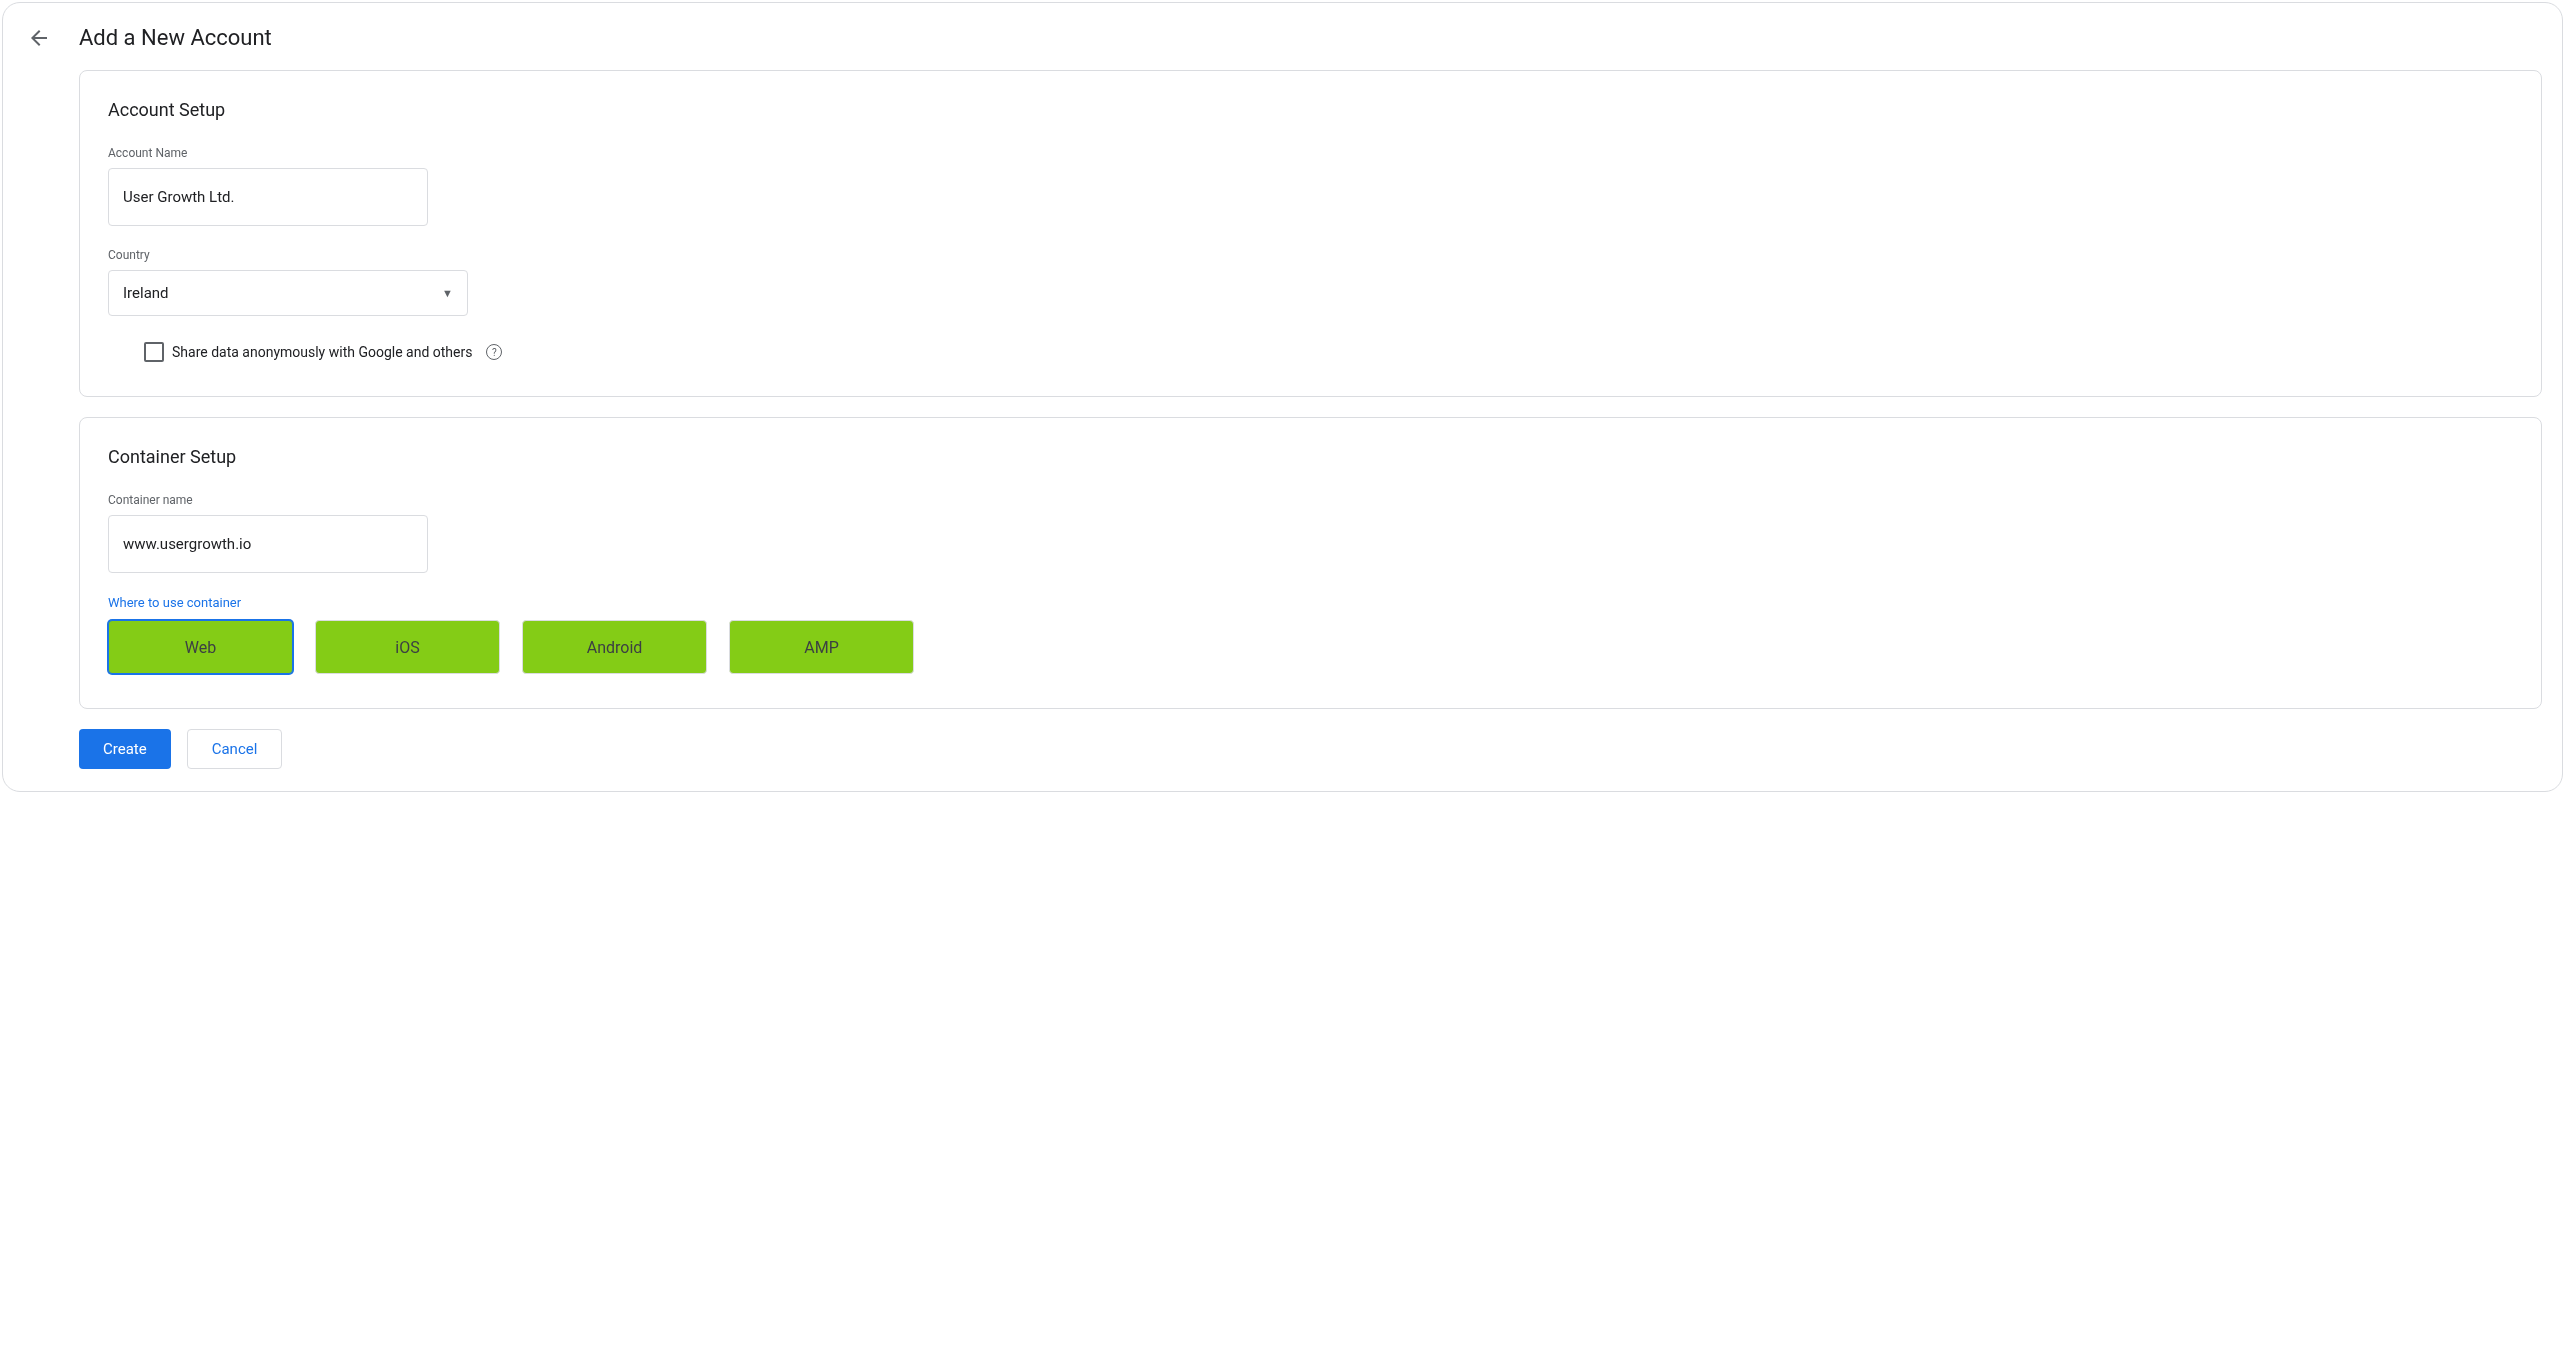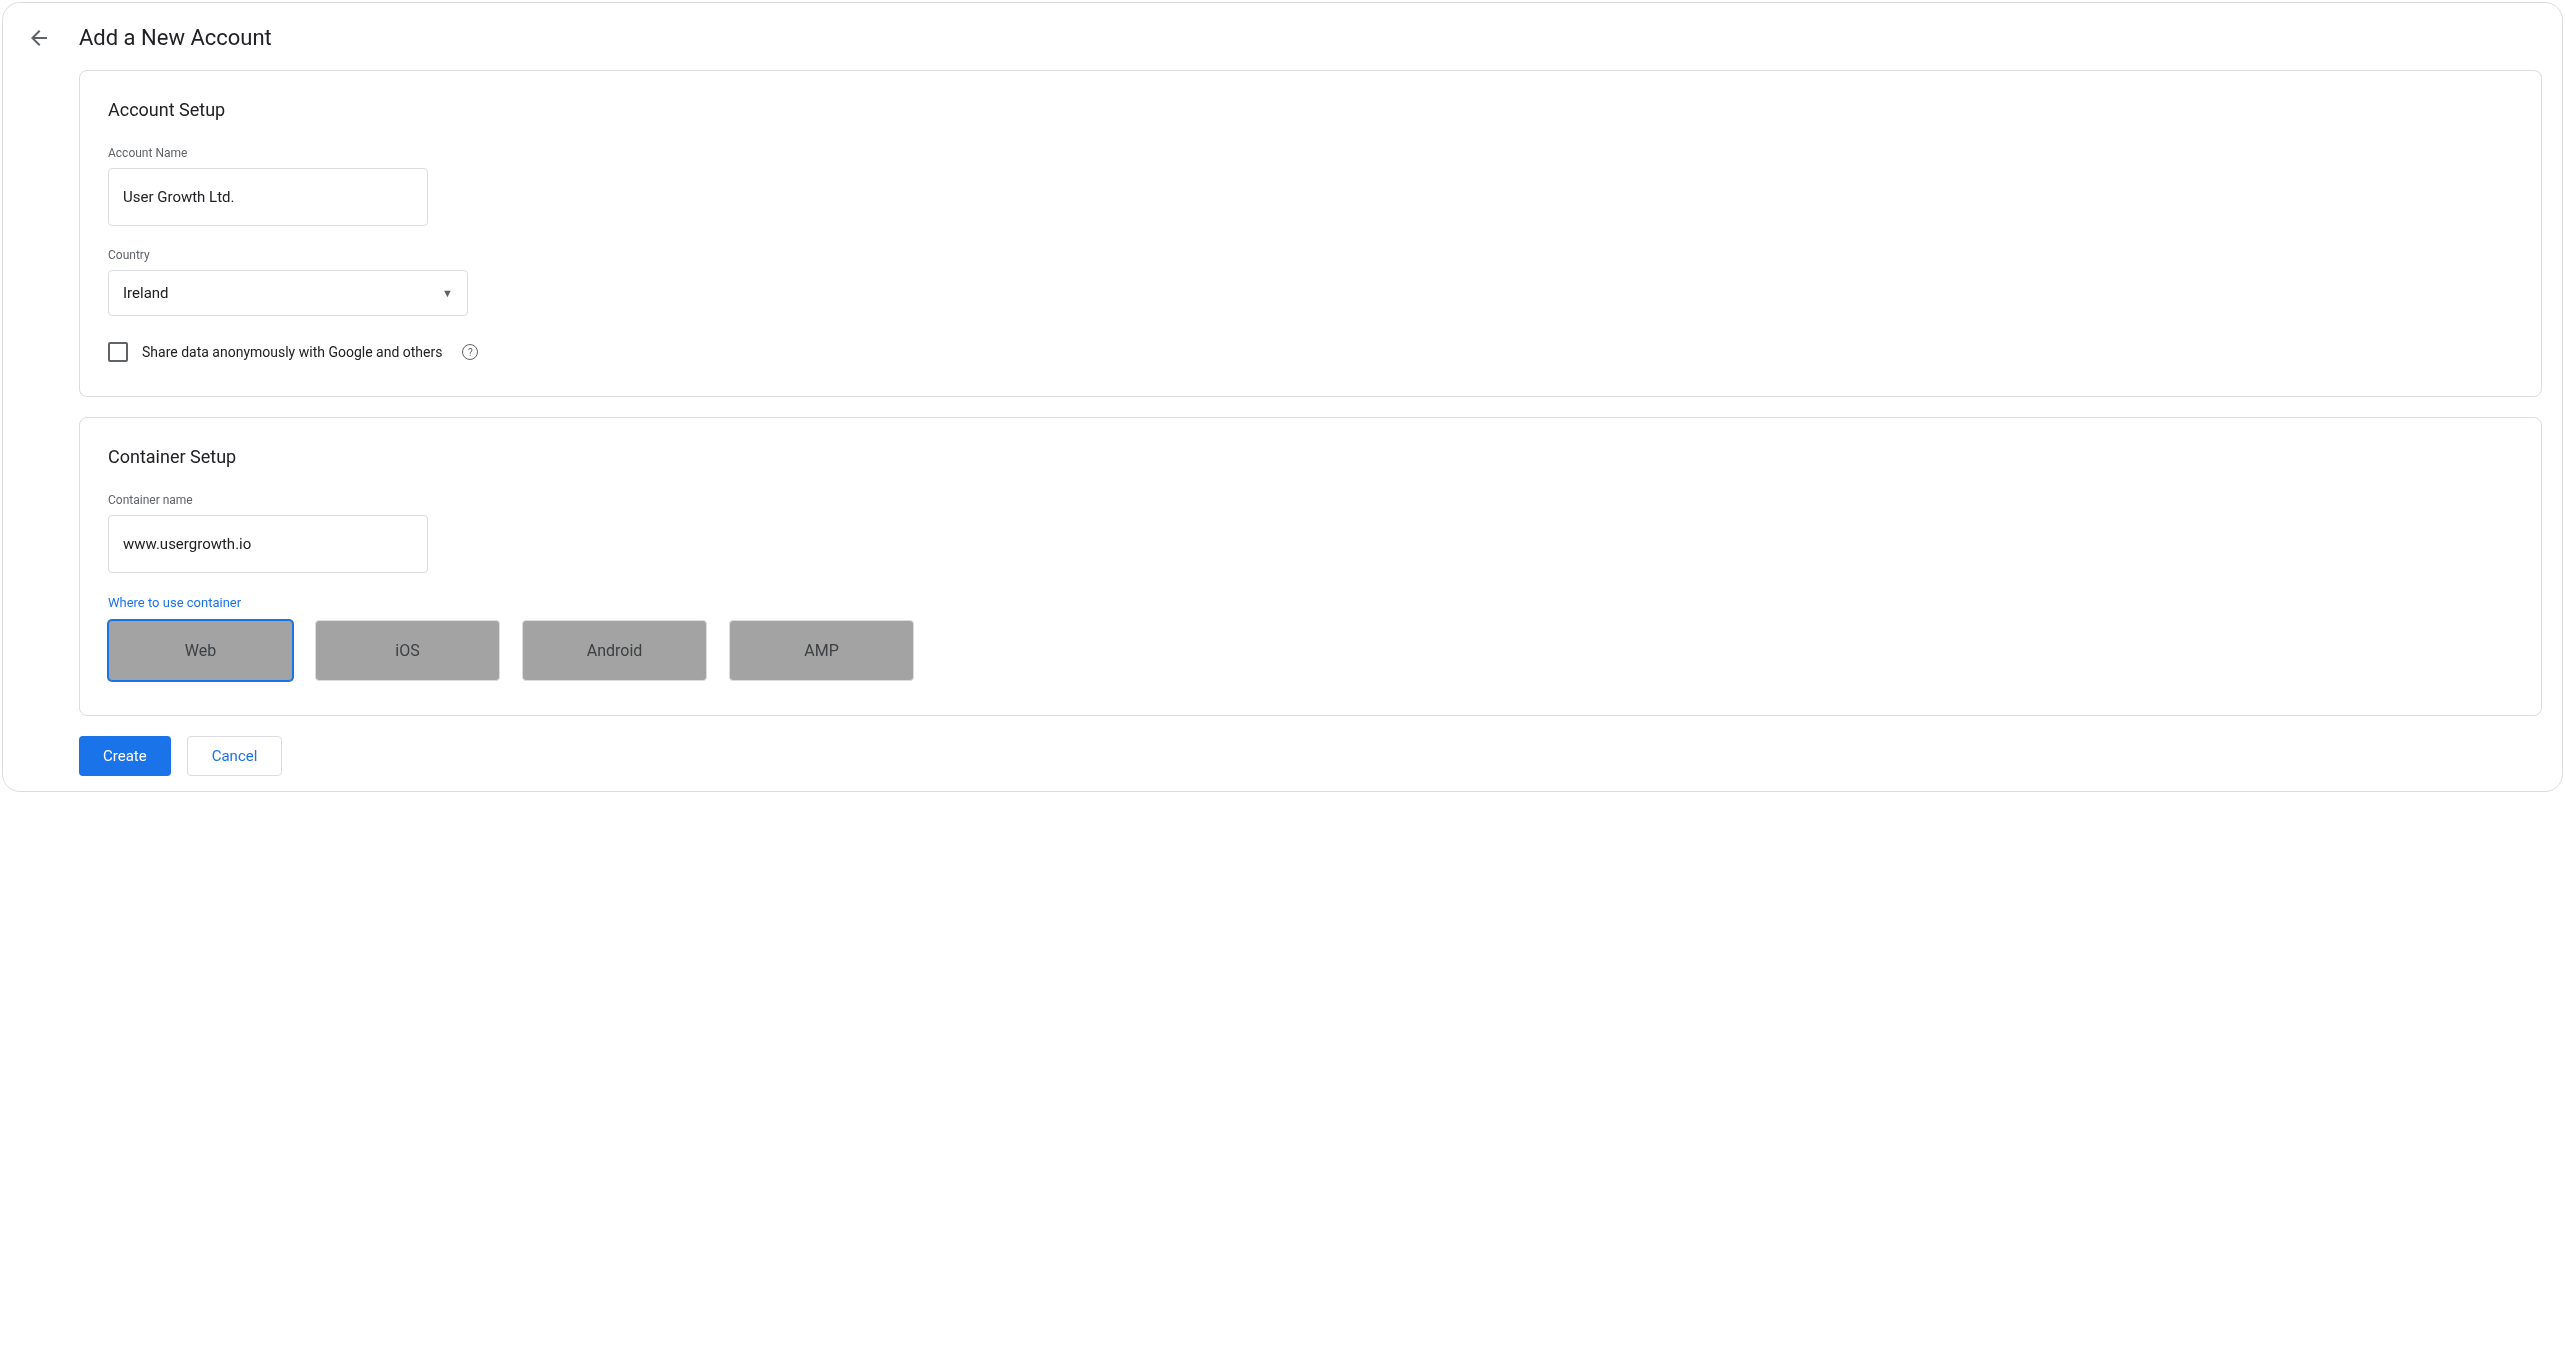--- a/index.html
+++ b/index.html
@@ -88,21 +88,22 @@
       cursor: pointer;
       background: #fff;
     }
     .dropdown-icon {
       color: #5f6368;
       font-size: 11px;
     }
     .checkbox-row {
       display: flex;
       align-items: center;
-      gap: 14px;
+      gap: 8px;
+      margin-left: 36px;
     }
     .checkbox {
       width: 20px;
       height: 20px;
       border: 2px solid #5f6368;
       border-radius: 2px;
       cursor: pointer;
       background: #fff;
     }
     .checkbox-label {
@@ -126,30 +127,30 @@
       font-size: 13px;
       color: #1a73e8;
       margin-bottom: 10px;
     }
     .platform-row {
       display: flex;
       gap: 22px;
     }
     .platform-option {
       width: 185px;
-      height: 61px;
+      height: 54px;
       border: 1px solid #dadce0;
       border-radius: 4px;
       display: flex;
       align-items: center;
       justify-content: center;
       font-size: 16px;
       color: #3c4043;
       cursor: pointer;
-      background: #a3a3a3;
+      background: #84cc16;
     }
     .platform-option.selected {
       border: 1px solid #1a73e8;
       box-shadow: 0 0 0 1px #1a73e8;
     }
     .button-row {
       display: flex;
       gap: 16px;
       margin-left: 76px;
       margin-top: 12px;

